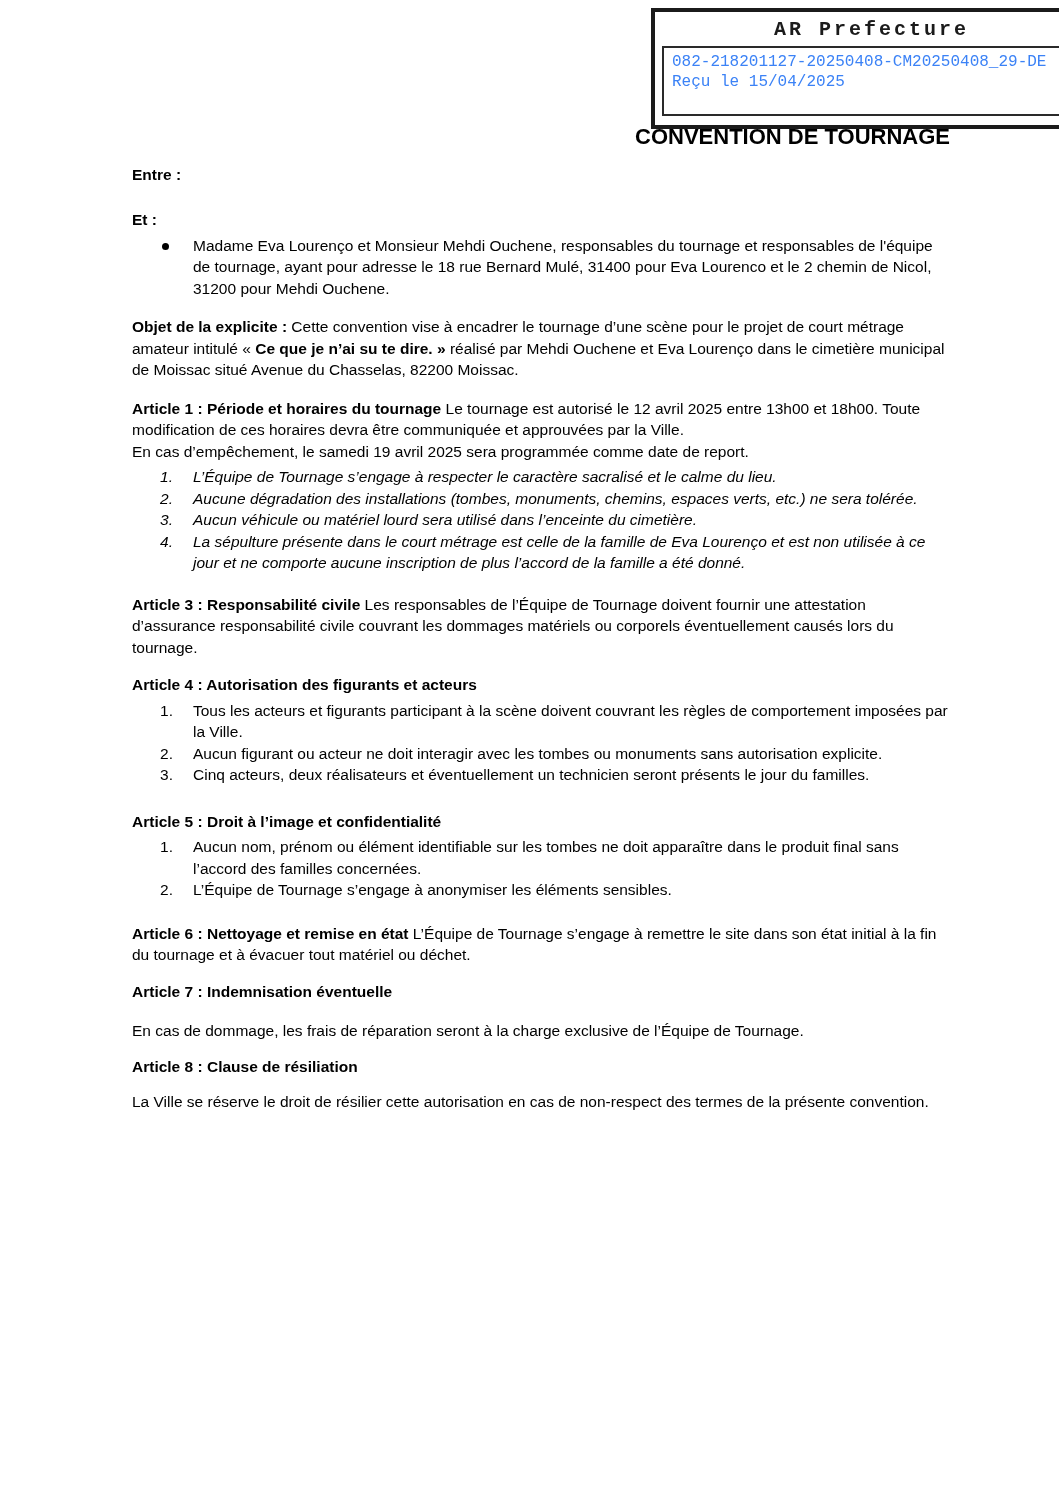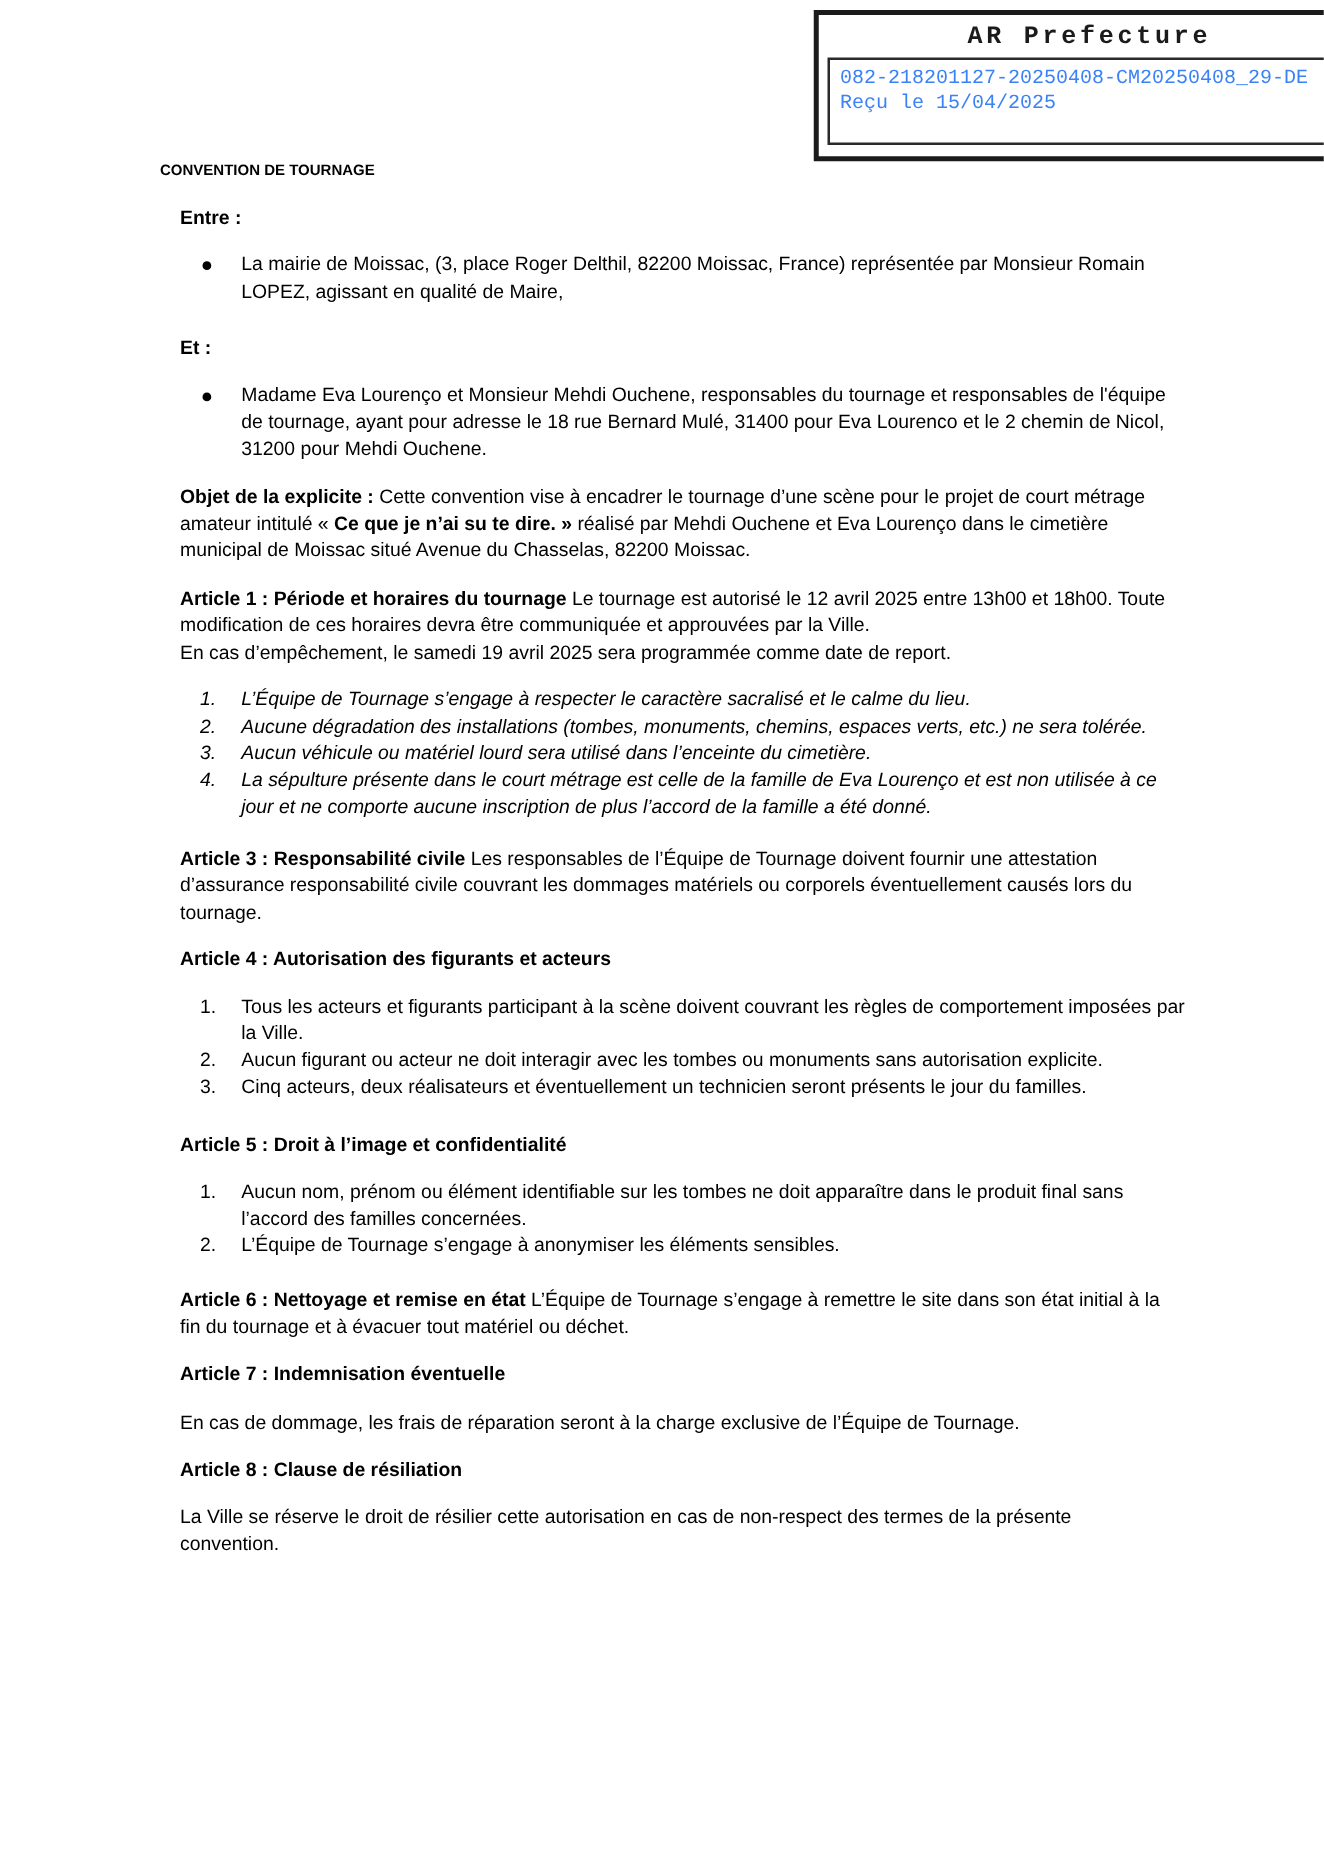--- a/index.html
+++ b/index.html
@@ -47,25 +47,25 @@
     white-space: nowrap;
     overflow: hidden;
   }
 
   
   .content {
     margin: 0 109px 0 128px;
   }
   .doc-title {
     margin: 126px 0 0 0;
-    font-size: 12px;
+    font-size: 22px;
     font-weight: bold;
-    text-align: left;
+    text-align: right;
   }
-  p { margin: 16px; }
+  p { margin: 4px; }
   .bold { font-weight: bold; }
 
   ul.doc-list, ol.doc-list {
     margin: 0;
     padding: 0 0 0 65px;
     list-style: none;
   }
   li { position: relative; }
   ul.doc-list > li::before {
     content: "";
@@ -116,23 +116,20 @@
     <div>Reçu le 15/04/2025</div>
   </div>
 </div>
 
 <div class="content">
 
   <p class="doc-title">CONVENTION DE TOURNAGE</p>
 
   <p class="bold entre-label">Entre :</p>
 
-  <ul class="doc-list entre-list">
-    <li>La mairie de Moissac, (3, place Roger Delthil, 82200 Moissac, France) représentée par Monsieur Romain LOPEZ, agissant en qualité de Maire,</li>
-  </ul>
 
   <p class="bold et-label">Et :</p>
 
   <ul class="doc-list et-list">
     <li>Madame Eva Lourenço et Monsieur Mehdi Ouchene, responsables du tournage et responsables de l'équipe de tournage, ayant pour adresse le 18 rue Bernard Mulé, 31400 pour Eva Lourenco et le 2 chemin de Nicol, 31200 pour Mehdi Ouchene.</li>
   </ul>
 
   <p class="objet"><span class="bold">Objet de la explicite : </span><span>Cette convention vise à encadrer le tournage d’une scène pour le projet de court métrage amateur intitulé « </span><span class="bold">Ce que je n’ai su te dire. » </span><span>réalisé par Mehdi Ouchene et Eva Lourenço dans le cimetière municipal de Moissac situé Avenue du Chasselas, 82200 Moissac.</span></p>
 
   <p class="art1"><span class="bold">Article 1 : Période et horaires du tournage </span><span>Le tournage est autorisé le 12 avril 2025 entre 13h00 et 18h00. Toute modification de ces horaires devra être communiquée et approuvées par la Ville.</span><br><span>En cas d’empêchement, le samedi 19 avril 2025 sera programmée comme date de report.</span></p>

